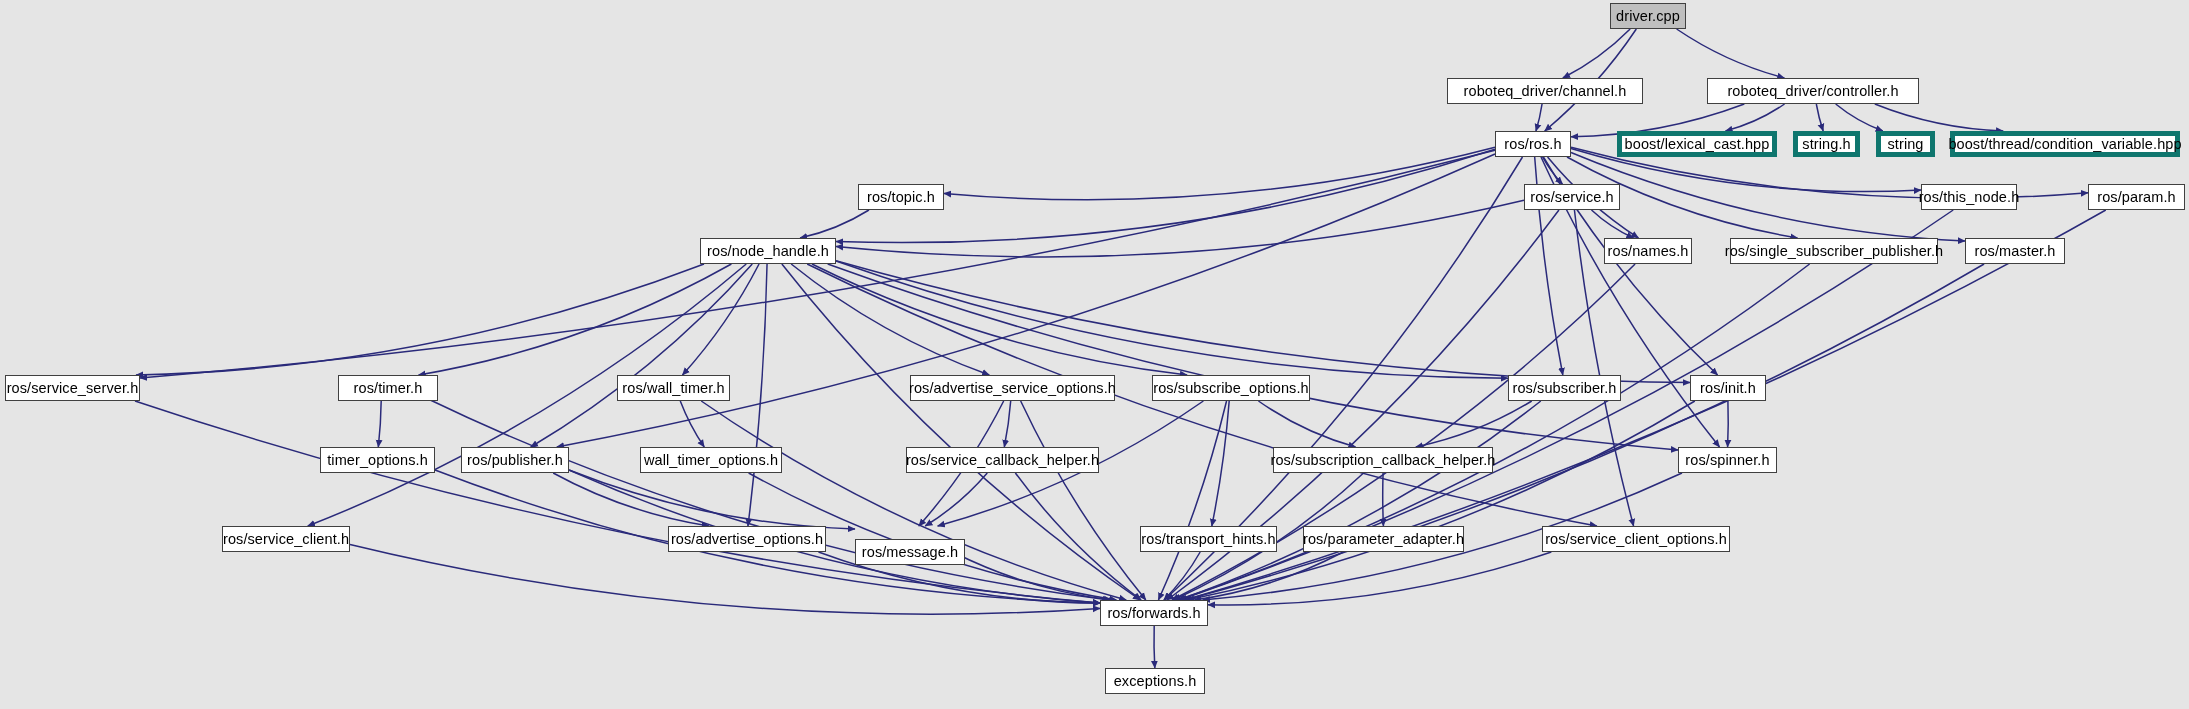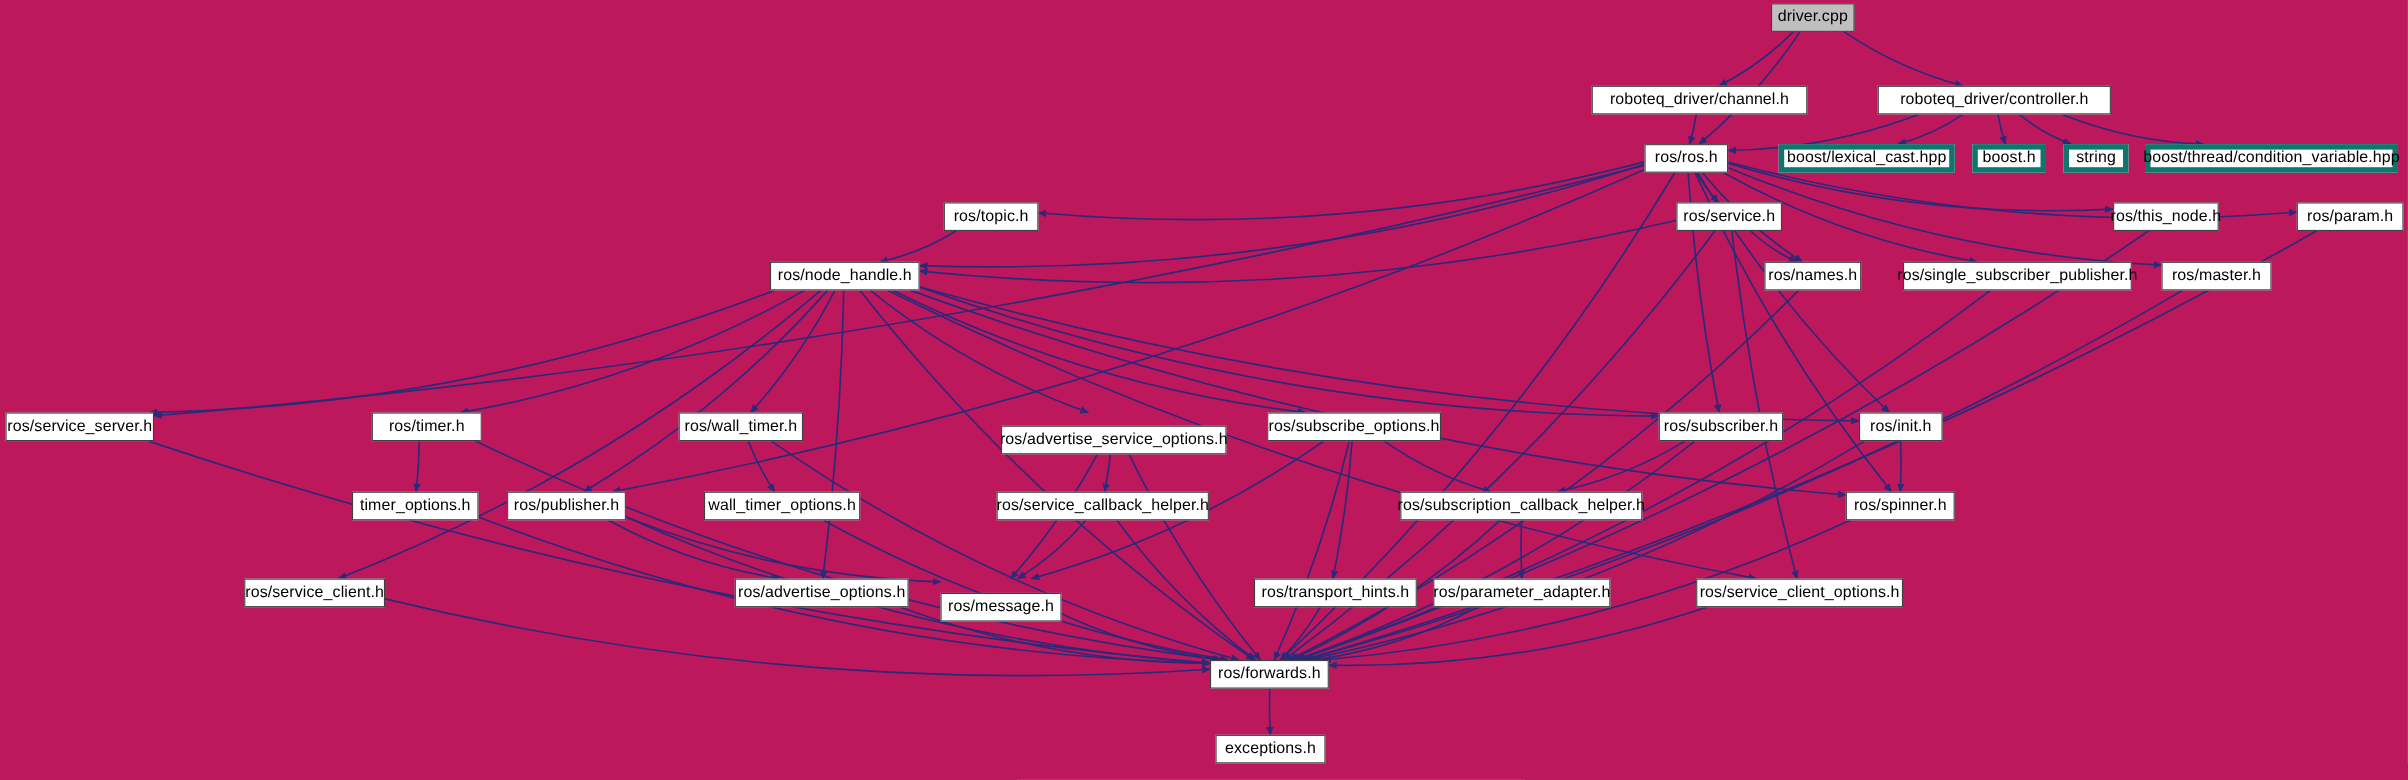--- a/index.html
+++ b/index.html
@@ -7,21 +7,21 @@
     padding: 0;
     background: #ffffff;
   }
   body {
     font-family: "Liberation Sans", sans-serif;
   }
   #graph-canvas {
     position: relative;
     width: 2189px;
     height: 709px;
-    background: #be185d;
+    background: #e5e5e5;
     overflow: hidden;
   }
   #edge-layer {
     position: absolute;
     left: 0;
     top: 0;
     width: 2189px;
     height: 709px;
     pointer-events: none;
   }
@@ -153,21 +153,21 @@
     <div class="gnode strong" style="left: 1707px; top: 78px; width: 212px;">
       <span class="gnode-label">roboteq_driver/controller.h</span>
     </div>
     <div class="gnode strong" style="left: 1495px; top: 131px; width: 76px;">
       <span class="gnode-label">ros/ros.h</span>
     </div>
     <div class="gnode weak" style="left: 1617px; top: 131px; width: 160px;">
       <span class="gnode-label">boost/lexical_cast.hpp</span>
     </div>
     <div class="gnode weak" style="left: 1793px; top: 131px; width: 67px;">
-      <span class="gnode-label">boost.h</span>
+      <span class="gnode-label">string.h</span>
     </div>
     <div class="gnode weak" style="left: 1876px; top: 131px; width: 59px;">
       <span class="gnode-label">string</span>
     </div>
     <div class="gnode weak" style="left: 1950px; top: 131px; width: 230px;">
       <span class="gnode-label">boost/thread/condition_variable.hpp</span>
     </div>
     <div class="gnode strong" style="left: 858px; top: 184px; width: 86px;">
       <span class="gnode-label">ros/topic.h</span>
     </div>
@@ -194,21 +194,21 @@
     </div>
     <div class="gnode strong" style="left: 5px; top: 375px; width: 135px;">
       <span class="gnode-label">ros/service_server.h</span>
     </div>
     <div class="gnode strong" style="left: 338px; top: 375px; width: 100px;">
       <span class="gnode-label">ros/timer.h</span>
     </div>
     <div class="gnode strong" style="left: 617px; top: 375px; width: 113px;">
       <span class="gnode-label">ros/wall_timer.h</span>
     </div>
-    <div class="gnode strong" style="left: 910px; top: 375px; width: 205px; margin-top: 12px;">
+    <div class="gnode strong" style="left: 910px; top: 375px; width: 205px;">
       <span class="gnode-label">ros/advertise_service_options.h</span>
     </div>
     <div class="gnode strong" style="left: 1152px; top: 375px; width: 158px;">
       <span class="gnode-label">ros/subscribe_options.h</span>
     </div>
     <div class="gnode strong" style="left: 1508px; top: 375px; width: 113px;">
       <span class="gnode-label">ros/subscriber.h</span>
     </div>
     <div class="gnode strong" style="left: 1690px; top: 375px; width: 76px;">
       <span class="gnode-label">ros/init.h</span>
@@ -233,21 +233,21 @@
     </div>
     <div class="gnode strong" style="left: 222px; top: 526px; width: 128px; justify-content: center;">
       <span class="gnode-label">ros/service_client.h</span>
     </div>
     <div class="gnode strong" style="left: 668px; top: 526px; width: 158px;">
       <span class="gnode-label">ros/advertise_options.h</span>
     </div>
     <div class="gnode strong" style="left: 855px; top: 526px; width: 110px; margin-top: 13px;">
       <span class="gnode-label">ros/message.h</span>
     </div>
-    <div class="gnode strong" style="left: 1140px; top: 526px; width: 148px;">
+    <div class="gnode strong" style="left: 1140px; top: 526px; width: 137px;">
       <span class="gnode-label">ros/transport_hints.h</span>
     </div>
     <div class="gnode strong" style="left: 1303px; top: 526px; width: 161px;">
       <span class="gnode-label">ros/parameter_adapter.h</span>
     </div>
     <div class="gnode strong" style="left: 1542px; top: 526px; width: 188px;">
       <span class="gnode-label">ros/service_client_options.h</span>
     </div>
     <div class="gnode strong" style="left: 1100px; top: 600px; width: 108px;">
       <span class="gnode-label">ros/forwards.h</span>

